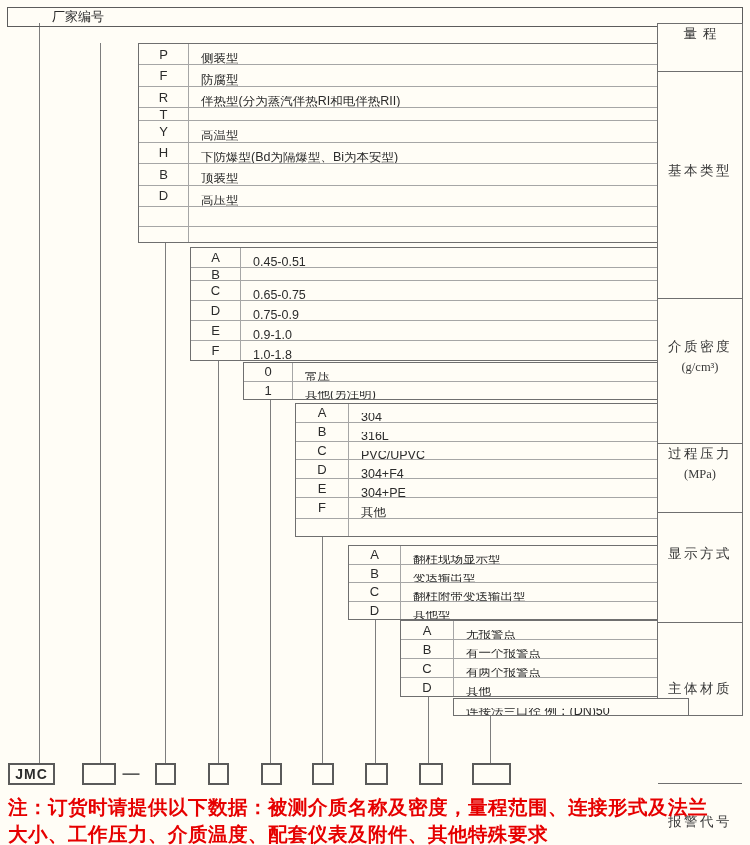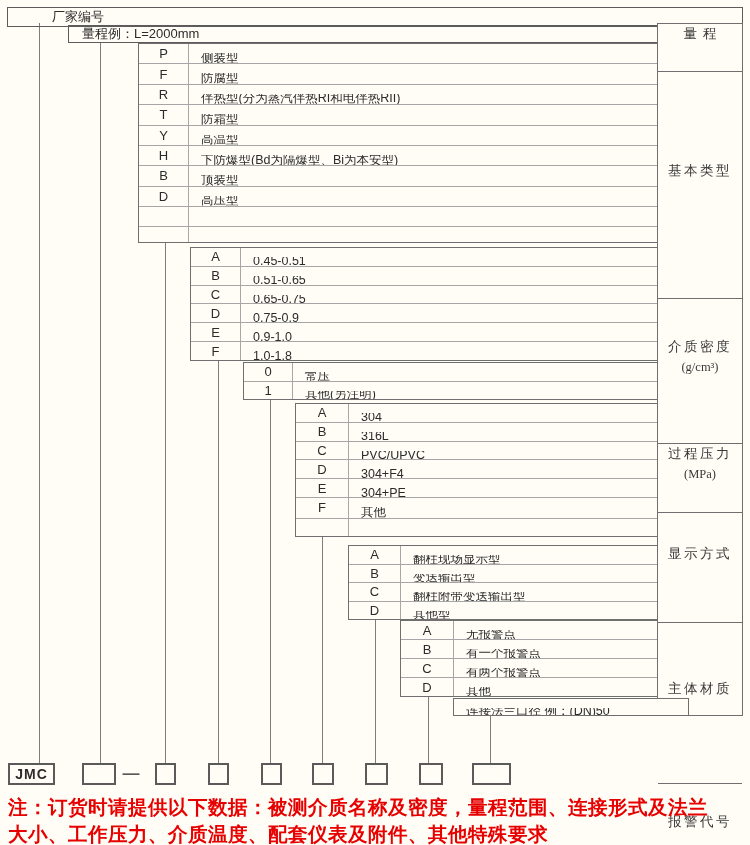--- a/index.html
+++ b/index.html
@@ -69,23 +69,20 @@
   <div class="abs vline" style="left:218px;top:361px;height:402px"></div>
   <div class="abs vline" style="left:270px;top:400px;height:363px"></div>
   <div class="abs vline" style="left:322px;top:537px;height:226px"></div>
   <div class="abs vline" style="left:375px;top:620px;height:143px"></div>
   <div class="abs vline" style="left:428px;top:697px;height:66px"></div>
   <div class="abs vline" style="left:490px;top:716px;height:47px"></div>
 
   <div class="abs hbox" style="left:7px;top:7px;width:736px;height:20px;padding-left:44px">
     <span>厂家编号</span>
   </div>
-  <div class="abs hbox" style="left:68px;top:25px;width:590px;height:18px;padding-left:13px">
-    <span>量程例：L=2000mm</span>
-  </div>
 
   <div class="abs labelcol" style="left:657px;top:23px;width:86px;height:693px">
     <div class="lc wide" style="height:20px;flex:none">量程</div>
     <div class="lc" style="height:200px;flex:none">基本类型</div>
     <div class="lc" style="height:118px;flex:none">
       <span>介质密度</span>
       <span class="unit">(g/cm³)</span>
     </div>
     <div class="lc" style="height:42px;flex:none">
       <span>过程压力</span>
@@ -105,21 +102,20 @@
     <div class="tr">
       <div class="td code">F</div>
       <div class="td desc">防腐型</div>
     </div>
     <div class="tr">
       <div class="td code">R</div>
       <div class="td desc">伴热型(分为蒸汽伴热RI和电伴热RII)</div>
     </div>
     <div class="tr">
       <div class="td code">T</div>
-      <div class="td desc">防霜型</div>
     </div>
     <div class="tr">
       <div class="td code">Y</div>
       <div class="td desc">高温型</div>
     </div>
     <div class="tr">
       <div class="td code">H</div>
       <div class="td desc">下防爆型(Bd为隔爆型、Bi为本安型)</div>
     </div>
     <div class="tr">
@@ -140,21 +136,20 @@
     </div>
   </div>
 
   <div class="abs tbl" id="t-dens" style="left:190px;top:247px;width:468px;height:114px">
     <div class="tr">
       <div class="td code">A</div>
       <div class="td desc">0.45-0.51</div>
     </div>
     <div class="tr">
       <div class="td code">B</div>
-      <div class="td desc">0.51-0.65</div>
     </div>
     <div class="tr">
       <div class="td code">C</div>
       <div class="td desc">0.65-0.75</div>
     </div>
     <div class="tr">
       <div class="td code">D</div>
       <div class="td desc">0.75-0.9</div>
     </div>
     <div class="tr">

